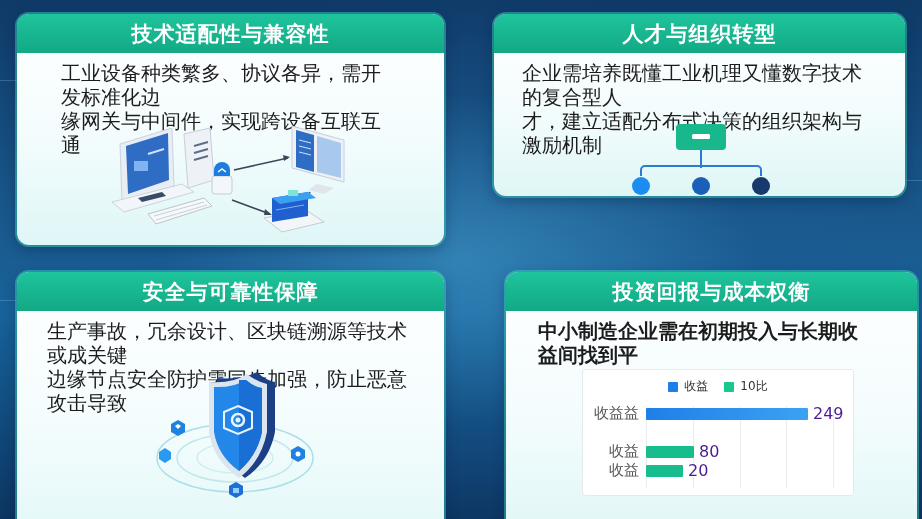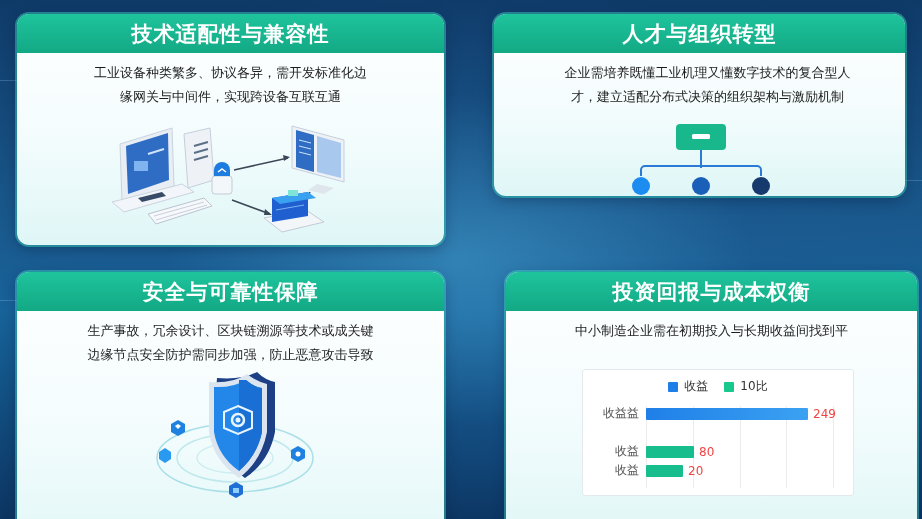--- a/index.html
+++ b/index.html
@@ -15,38 +15,38 @@
     position:absolute; border-radius:12px; overflow:hidden;
     background:linear-gradient(180deg,#ffffff 0%, #f3fcfd 55%, #dff6f6 100%);
     box-shadow:0 0 0 2px rgba(60,220,200,0.45), 0 4px 14px rgba(0,20,50,0.35);
   }
   .card-header {
     height:39px; display:flex; align-items:center; justify-content:center;
     background:linear-gradient(180deg,#1ec49c 0%, #12a985 100%);
     color:#ffffff; font-size:21px; font-weight:bold; letter-spacing:1px;
   }
   .card-desc {
-    text-align:center; color:#1c1c1c; font-size:13px; line-height:24px;
+    color:#1c1c1c; font-size:20px; line-height:24px;
     padding:8px 44px 0 44px;
   }
   .illus { position:absolute; }
   
   .chart-box {
     position:absolute; left:76px; top:97px; width:270px; height:125px;
     background:#ffffff; border:1px solid #e3e9ee; border-radius:3px;
   }
   .legend { position:absolute; top:8px; left:0; right:0; display:flex; justify-content:center; gap:16px; font-size:12px; color:#333; }
   .legend-item { display:flex; align-items:center; gap:6px; }
   .swatch { width:10px; height:10px; border-radius:1px; display:inline-block; }
   .plot { position:absolute; left:63px; top:36px; width:188px; height:82px; }
   .grid { position:absolute; top:0; bottom:0; width:1px; background:#ececec; }
   .row { position:absolute; left:-63px; height:13px; display:flex; align-items:center; }
-  .row-label { width:56px; text-align:right; font-size:12px; color:#555; padding-right:7px; }
+  .row-label { width:56px; text-align:right; font-size:15px; color:#555; padding-right:7px; }
   .bar { height:12px; border-radius:1px; }
-  .bar-val { font-size:12px; color:#ef4444; margin-left:5px; }
+  .bar-val { font-size:16px; color:#4c1d95; margin-left:5px; }
 </style>
 </head>
 <body>
 
 <div class="bg-line" style="left:0;top:80px;width:22px;"></div>
 <div class="bg-line" style="left:0;top:300px;width:22px;"></div>
 <div class="bg-line" style="left:900px;top:180px;width:22px;"></div>
 
 <div class="card" style="left:17px;top:14px;width:427px;height:231px;">
   <div class="card-header">技术适配性与兼容性</div>
@@ -103,21 +103,21 @@
       <polygon points="160,92 196,86 196,110 160,116" fill="#1f5fd0"></polygon>
       <polygon points="160,92 196,86 204,92 168,98" fill="#3aa0f0"></polygon>
       <rect x="176" y="84" width="10" height="6" fill="#7ee4d8"></rect>
       <line x1="164" y1="104" x2="192" y2="99" stroke="#7fb4f0"></line>
     </g>
   </svg>
 </div>
 
 <div class="card" style="left:494px;top:14px;width:411px;height:182px;">
   <div class="card-header">人才与组织转型</div>
-  <div class="card-desc" style="padding-left:44px;padding-right:28px;">
+  <div class="card-desc" style="padding-left:28px;padding-right:28px;">
     <div>企业需培养既懂工业机理又懂数字技术的复合型人</div>
     <div>才，建立适配分布式决策的组织架构与激励机制</div>
   </div>
   <svg class="illus" style="left:125px;top:110px;" width="170" height="95" viewBox="0 0 170 95">
     <rect x="57" y="0" width="50" height="26" rx="4" fill="#18b88c"></rect>
     <rect x="73" y="10" width="18" height="5" rx="1.5" fill="#ffffff"></rect>
     <line x1="82" y1="26" x2="82" y2="44" stroke="#2a7ad6" stroke-width="2"></line>
     <path d="M22,52 v-6 a4,4 0 0 1 4,-4 h112 a4,4 0 0 1 4,4 v6" stroke="#2a7ad6" stroke-width="2" fill="none"></path>
     <g>
       <circle cx="22" cy="62" r="9" fill="#1d8cf0"></circle>
@@ -166,21 +166,21 @@
       </g>
     <g>
         <polygon points="82,116 89,112 96,116 96,124 89,128 82,124" fill="#1f6fd6"></polygon>
         <rect x="86" y="118" width="6" height="5" fill="#8fd0ff"></rect>
       </g>
   </svg>
 </div>
 
 <div class="card" style="left:494px;top:272px;width:411px;height:272px;margin-left:12px;">
   <div class="card-header">投资回报与成本权衡</div>
-  <div class="card-desc" style="padding-left:40px;padding-right:40px;">
+  <div class="card-desc" style="padding-left:32px;padding-right:40px;font-weight:bold;">
     <div>中小制造企业需在初期投入与长期收益间找到平</div>
   </div>
   <div class="chart-box">
     <div class="legend">
       <span class="legend-item">
         <span class="swatch" style="background:#1f7fe8"></span>
         <span>收益</span>
       </span>
       <span class="legend-item">
         <span class="swatch" style="background:#17c98c"></span>

